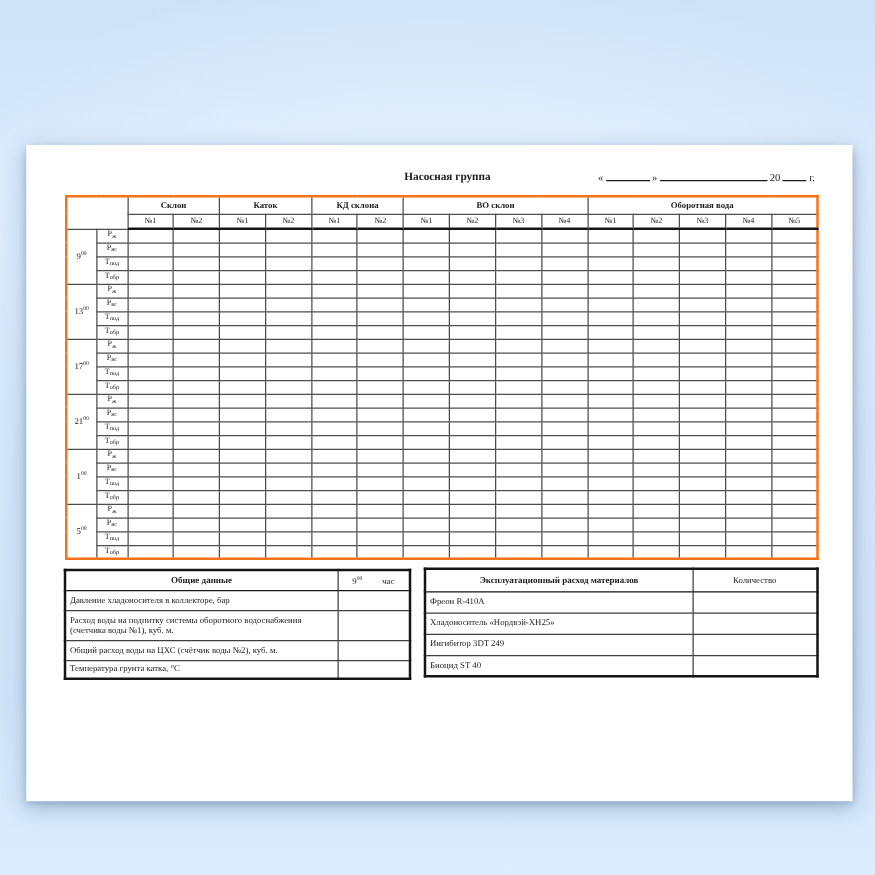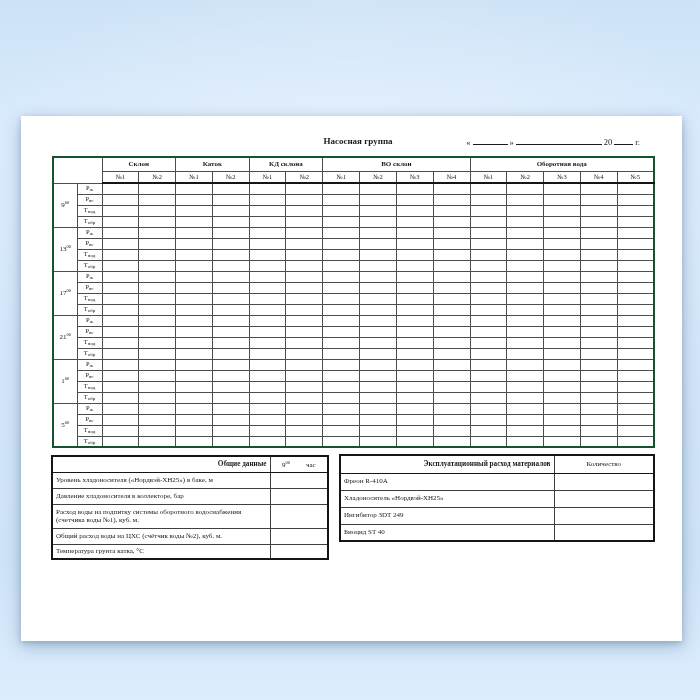--- a/index.html
+++ b/index.html
@@ -14,49 +14,49 @@
   .paper{
     position:absolute;left:21px;top:116px;width:661px;height:525px;
     background:#ffffff;
     box-shadow:0 5px 16px rgba(70,100,140,.38),0 2px 5px rgba(70,100,140,.28);
   }
   .doc-title{
     position:absolute;left:257px;top:20px;width:160px;text-align:center;
     font-weight:bold;font-size:9px;line-height:10px;white-space:nowrap;
   }
   .date-line{
-    position:absolute;right:42px;top:20px;font-size:8.5px;line-height:10px;white-space:nowrap;
+    position:absolute;right:30px;top:20px;font-size:8.5px;line-height:10px;white-space:nowrap;
   }
   .ul{display:inline-block;border-bottom:1px solid #1a1a1a;height:8px;margin:0 2px;vertical-align:baseline;}
   .ul.w35{width:35px}.ul.w86{width:86px}.ul.w19{width:19px}
 
   
   table{border-collapse:collapse;table-layout:fixed;}
-  .main{position:absolute;left:31px;top:40px;width:601px;border:2px solid #14532d;}
+  .main{position:absolute;left:31px;top:40px;width:601px;border:2px solid #f97316;}
   .main th,.main td{border:1px solid #4d4d4d;padding:0;line-height:1;overflow:hidden;}
   .main .c-time{width:24px}.main .c-lbl{width:25px}.main .c-data{width:36.8px}
   .main thead tr.grps{height:14px}
   .main thead tr.nums{height:12px}
   .main tbody tr{height:11px}
   .main .grp{font-weight:bold;font-size:7px;text-align:center;}
   .main .num{font-weight:normal;font-size:6.5px;text-align:center;color:#222;}
   .main thead tr.nums th{border-bottom:2px solid #151515;}
   .main .gl{border-left:1.5px solid #151515;}
   .main tr.gstart th,.main tr.gstart td{border-top:1.5px solid #151515;}
   .main .time{font-weight:normal;font-size:7px;text-align:center;}
   .main .time sup{font-size:4.5px;vertical-align:3px;}
   .main .rl{font-weight:normal;font-size:6.5px;text-align:center;}
   .main .rl sub{font-size:5px;vertical-align:-1px;}
   .main td.dc{background:#fff;}
 
   
   .btab{border:2px solid #151515;}
   .btab th,.btab td{border:1px solid #3f3f3f;padding:1px 3px;font-size:7px;line-height:1.2;overflow:hidden;}
   .btab thead th{border-bottom:1.5px solid #151515;}
-  .btab .ttl{font-weight:bold;text-align:right;font-size:7.2px;margin-left:20px;}
+  .btab .ttl{font-weight:bold;text-align:center;font-size:7.2px;margin-left:20px;}
   .btab .hdr2{font-weight:normal;text-align:center;font-size:7px;}
   .btab .hdr2 sup{font-size:4.5px;vertical-align:3px;}
   .btab .sfx{margin-left:16px;}
   .btab td.lbl{text-align:left;}
   .btab td.val{background:#fff;}
   .general{position:absolute;left:30px;top:339px;width:276px;}
   .general .c1{width:218px}.general .c2{width:58px}
   .general thead tr{height:16px}
   .general tbody tr{height:16px}
   .general tbody tr.h24{height:24px}
@@ -571,24 +571,20 @@
           <col class="c2">
         </colgroup>
       <thead>
         <tr>
           <th class="ttl">Общие данные</th>
           <th class="hdr2"><span>9</span><sup>00</sup><span class="sfx">час</span></th>
         </tr>
       </thead>
       <tbody>
         <tr>
-          <td class="lbl">Уровень хладоносителя («Нордвэй-ХН25») в баке, м</td>
-          <td class="val"></td>
-        </tr>
-        <tr>
           <td class="lbl">Давление хладоносителя в коллекторе, бар</td>
           <td class="val"></td>
         </tr>
         <tr class="h24">
           <td class="lbl">Расход воды на подпитку системы оборотного водоснабжения (счетчика воды №1), куб. м.</td>
           <td class="val"></td>
         </tr>
         <tr>
           <td class="lbl">Общий расход воды на ЦХС (счётчик воды №2), куб. м.</td>
           <td class="val"></td>

